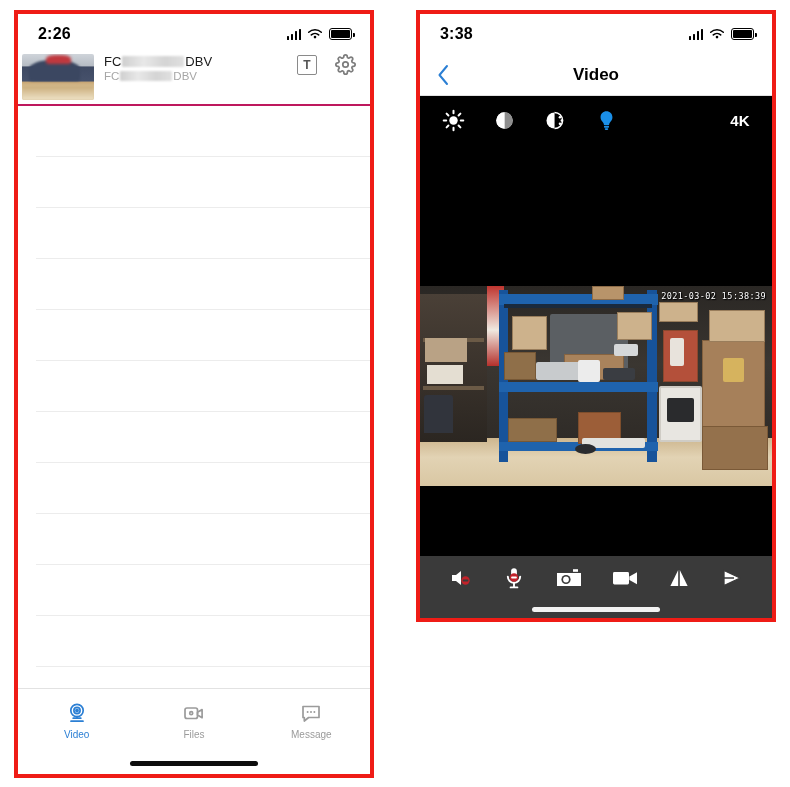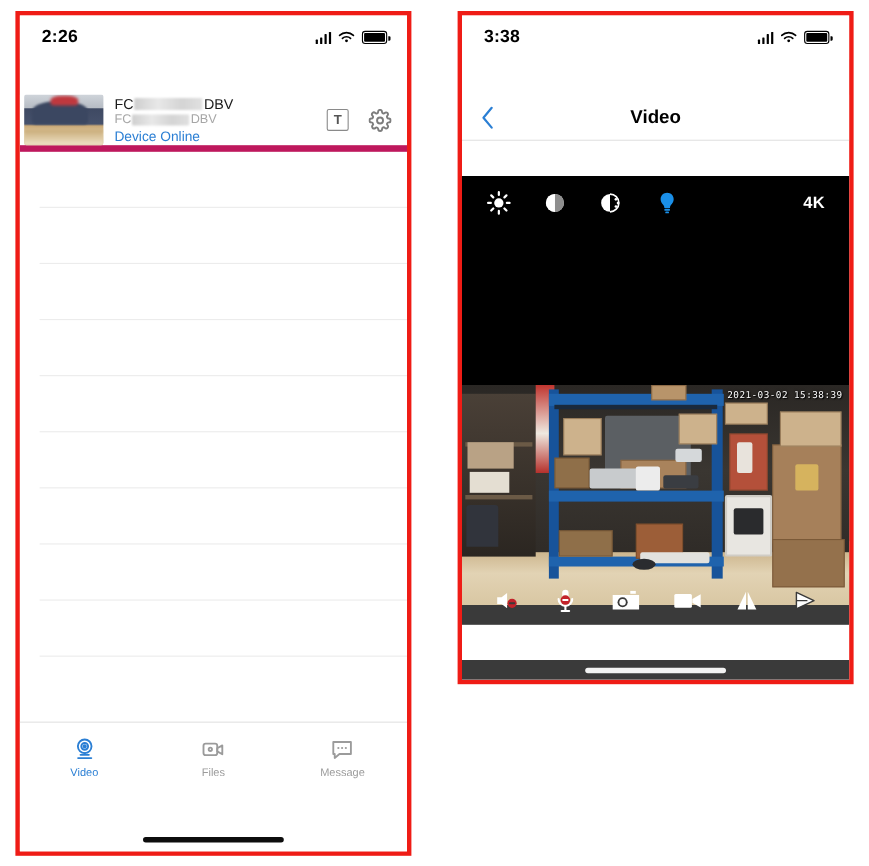--- a/index.html
+++ b/index.html
@@ -12,21 +12,20 @@
   .stage { position: relative; width: 790px; height: 787px; background: #fff; }
 
   
   .phone {
     position: absolute;
     background: #ffffff;
     border: 4px solid #ef1c16;
     overflow: hidden;
     display: flex;
     flex-direction: column;
-    gap: 32px;
   }
   #phone-left  { left: 14px; top: 10px; width: 360px; height: 768px; }
   #phone-right { left: 416px; top: 10px; width: 360px; height: 612px; }
 
   
   .statusbar {
     height: 40px; flex: 0 0 40px;
     display: flex; align-items: center; justify-content: space-between;
     padding: 0 18px 0 20px;
     background: #ffffff;
@@ -57,23 +56,23 @@
   .grid-icon { display: grid; grid-template-columns: 9px 9px; gap: 3px; position: relative; z-index: 2; }
   .grid-icon span { width: 9px; height: 9px; border: 2px solid #2b7fd4; border-radius: 2.5px; }
   .plus-btn { position: relative; z-index: 2; width: 21px; height: 21px; border: 1.6px solid #2b7fd4; border-radius: 50%; display:flex; align-items:center; justify-content:center; }
   .plus-btn::before, .plus-btn::after { content:""; position:absolute; background:#2b7fd4; }
   .plus-btn::before { width: 11px; height: 1.6px; }
   .plus-btn::after  { width: 1.6px; height: 11px; }
 
   
   .list { flex: 1 1 auto; background: #fff; overflow: hidden; }
   .device-row {
-    display: flex; align-items: center;
+    display: flex; align-items: flex-start;
     height: 52px; padding: 0 14px 0 4px;
-    border-bottom: 6px solid #be185d;
+    border-bottom: 2px solid #be185d;
   }
   .thumb {
     width: 72px; height: 46px; flex: 0 0 72px; margin-right: 10px;
     border-radius: 2px; overflow: hidden; position: relative;
     background: linear-gradient(180deg,#cfd4da 0%,#b6bcc4 26%,#3f4a63 28%,#46516b 58%,#caa977 62%,#e0cfa8 78%,#d8c49a 100%);
   }
   .thumb .blob1 { position:absolute; left:34%; top:2%; width:34%; height:20%; background:#c0383e; border-radius:40% 40% 20% 20%; filter: blur(1.5px); }
   .thumb .blob2 { position:absolute; left:10%; top:14%; width:70%; height:44%; background:#3b4761; border-radius:45% 45% 10% 10%; filter: blur(1.2px); }
   .thumb .blob3 { position:absolute; left:0; bottom:0; width:100%; height:30%; background:linear-gradient(180deg,#c9ab78,#efe3c8); filter: blur(1px); }
   .dev-info { flex: 1 1 auto; min-width: 0; display: flex; flex-direction: column; justify-content: center; gap: 1px; }
@@ -188,21 +187,20 @@
           <div class="dev-line">
             <span class="dev-name">FC</span>
             <span class="redact w1"></span>
             <span class="dev-name">DBV</span>
           </div>
           <div class="dev-line">
             <span class="dev-sub">FC</span>
             <span class="redact w2"></span>
             <span class="dev-sub">DBV</span>
           </div>
-          <div class="dev-status">Device Online</div>
         </div>
         <div class="row-actions">
           <div class="t-btn">T</div>
           <div class="gear">
             <svg width="21" height="21" viewBox="0 0 24 24" fill="none" stroke="#7d7d7d" stroke-width="2">
               <circle cx="12" cy="12" r="3.1"></circle>
               <path d="M19.4 15a1.65 1.65 0 0 0 .33 1.82l.06.06a2 2 0 1 1-2.83 2.83l-.06-.06a1.65 1.65 0 0 0-1.82-.33 1.65 1.65 0 0 0-1 1.51V21a2 2 0 1 1-4 0v-.09A1.65 1.65 0 0 0 9 19.4a1.65 1.65 0 0 0-1.82.33l-.06.06a2 2 0 1 1-2.83-2.83l.06-.06A1.65 1.65 0 0 0 4.6 15a1.65 1.65 0 0 0-1.51-1H3a2 2 0 1 1 0-4h.09A1.65 1.65 0 0 0 4.6 9a1.65 1.65 0 0 0-.33-1.82l-.06-.06a2 2 0 1 1 2.83-2.83l.06.06A1.65 1.65 0 0 0 9 4.6a1.65 1.65 0 0 0 1-1.51V3a2 2 0 1 1 4 0v.09a1.65 1.65 0 0 0 1 1.51 1.65 1.65 0 0 0 1.82-.33l.06-.06a2 2 0 1 1 2.83 2.83l-.06.06A1.65 1.65 0 0 0 19.4 9v0a1.65 1.65 0 0 0 1.51 1H21a2 2 0 1 1 0 4h-.09a1.65 1.65 0 0 0-1.51 1z"></path>
             </svg>
           </div>
         </div>

